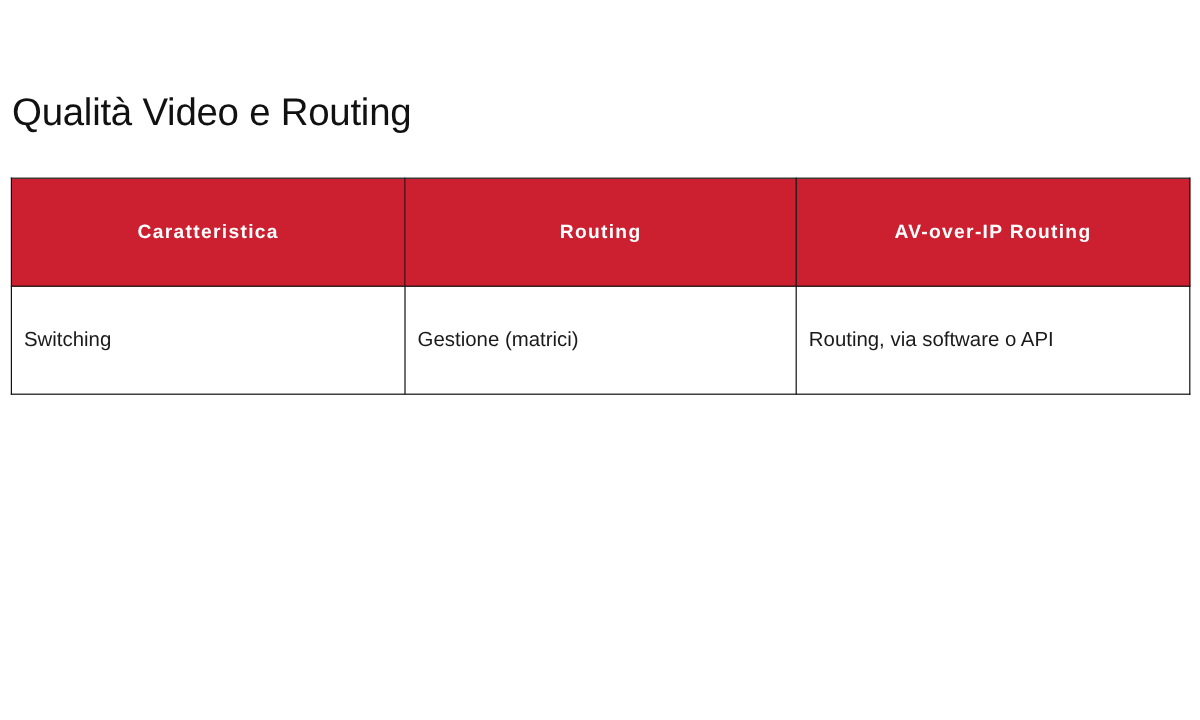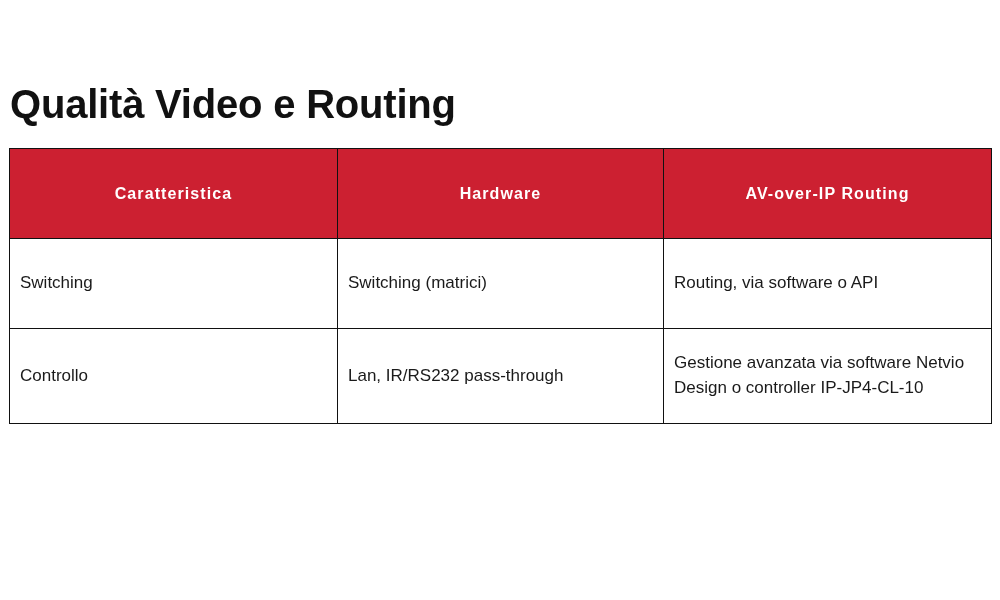--- a/index.html
+++ b/index.html
@@ -18,22 +18,22 @@
   .page {
     position: relative;
     width: 1000px;
     height: 600px;
     box-sizing: border-box;
   }
   .page-title {
     position: absolute;
     left: 10px;
     top: 54px;
-    font-size: 40px;
-    font-weight: 700;
+    font-size: 32px;
+    font-weight: 400;
     letter-spacing: -0.2px;
     color: #111111;
     line-height: 1.15;
     white-space: nowrap;
   }
   .comparison-table {
     position: absolute;
     left: 9px;
     top: 148px;
     width: 982px;
@@ -79,31 +79,26 @@
 
   <table class="comparison-table">
     <colgroup>
       <col class="col-feature">
       <col class="col-hdbaset">
       <col class="col-netvio">
     </colgroup>
     <thead>
       <tr>
         <th>Caratteristica</th>
-        <th>Hardware</th>
+        <th>Routing</th>
         <th>AV-over-IP Routing</th>
       </tr>
     </thead>
     <tbody>
       <tr class="row-2">
         <td>Switching</td>
-        <td>Switching (matrici)</td>
+        <td>Gestione (matrici)</td>
         <td>Routing, via software o API</td>
-      </tr>
-      <tr class="row-3">
-        <td>Controllo</td>
-        <td>Lan, IR/RS232 pass-through</td>
-        <td>Gestione avanzata via software Netvio Design o controller IP-JP4-CL-10</td>
       </tr>
     </tbody>
   </table>
 
 </div>
 
 </body></html>

